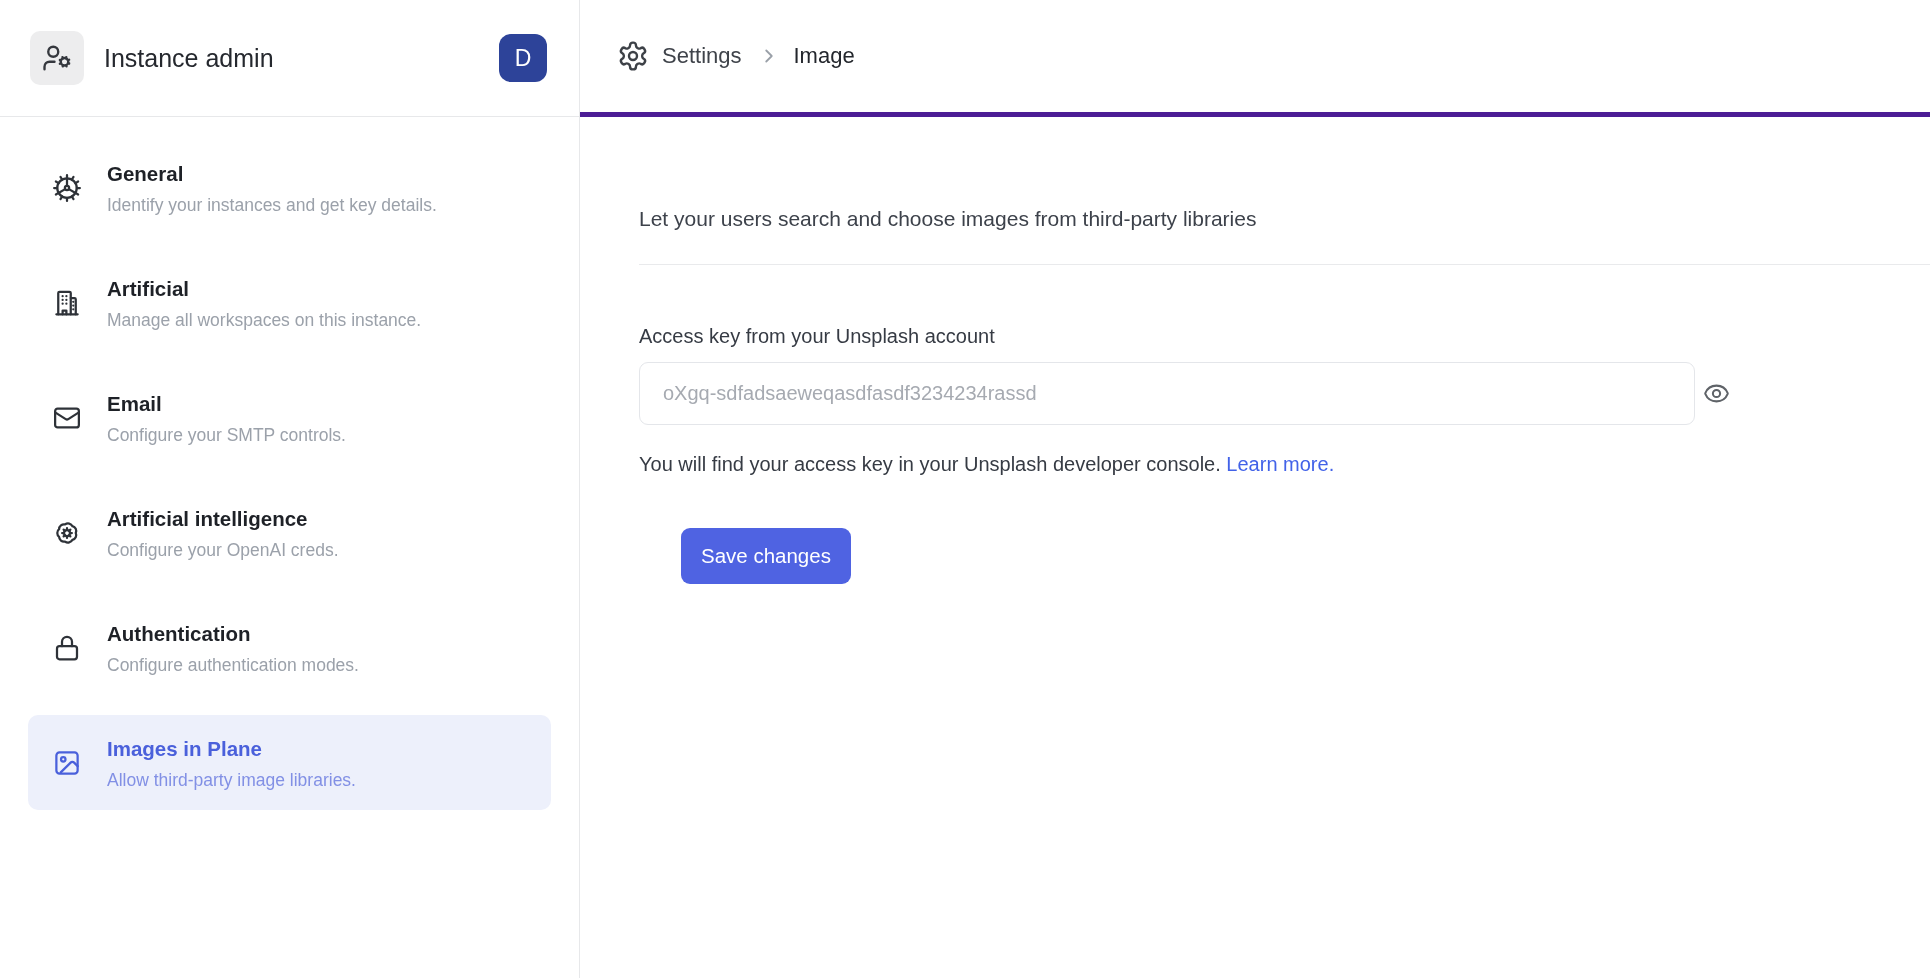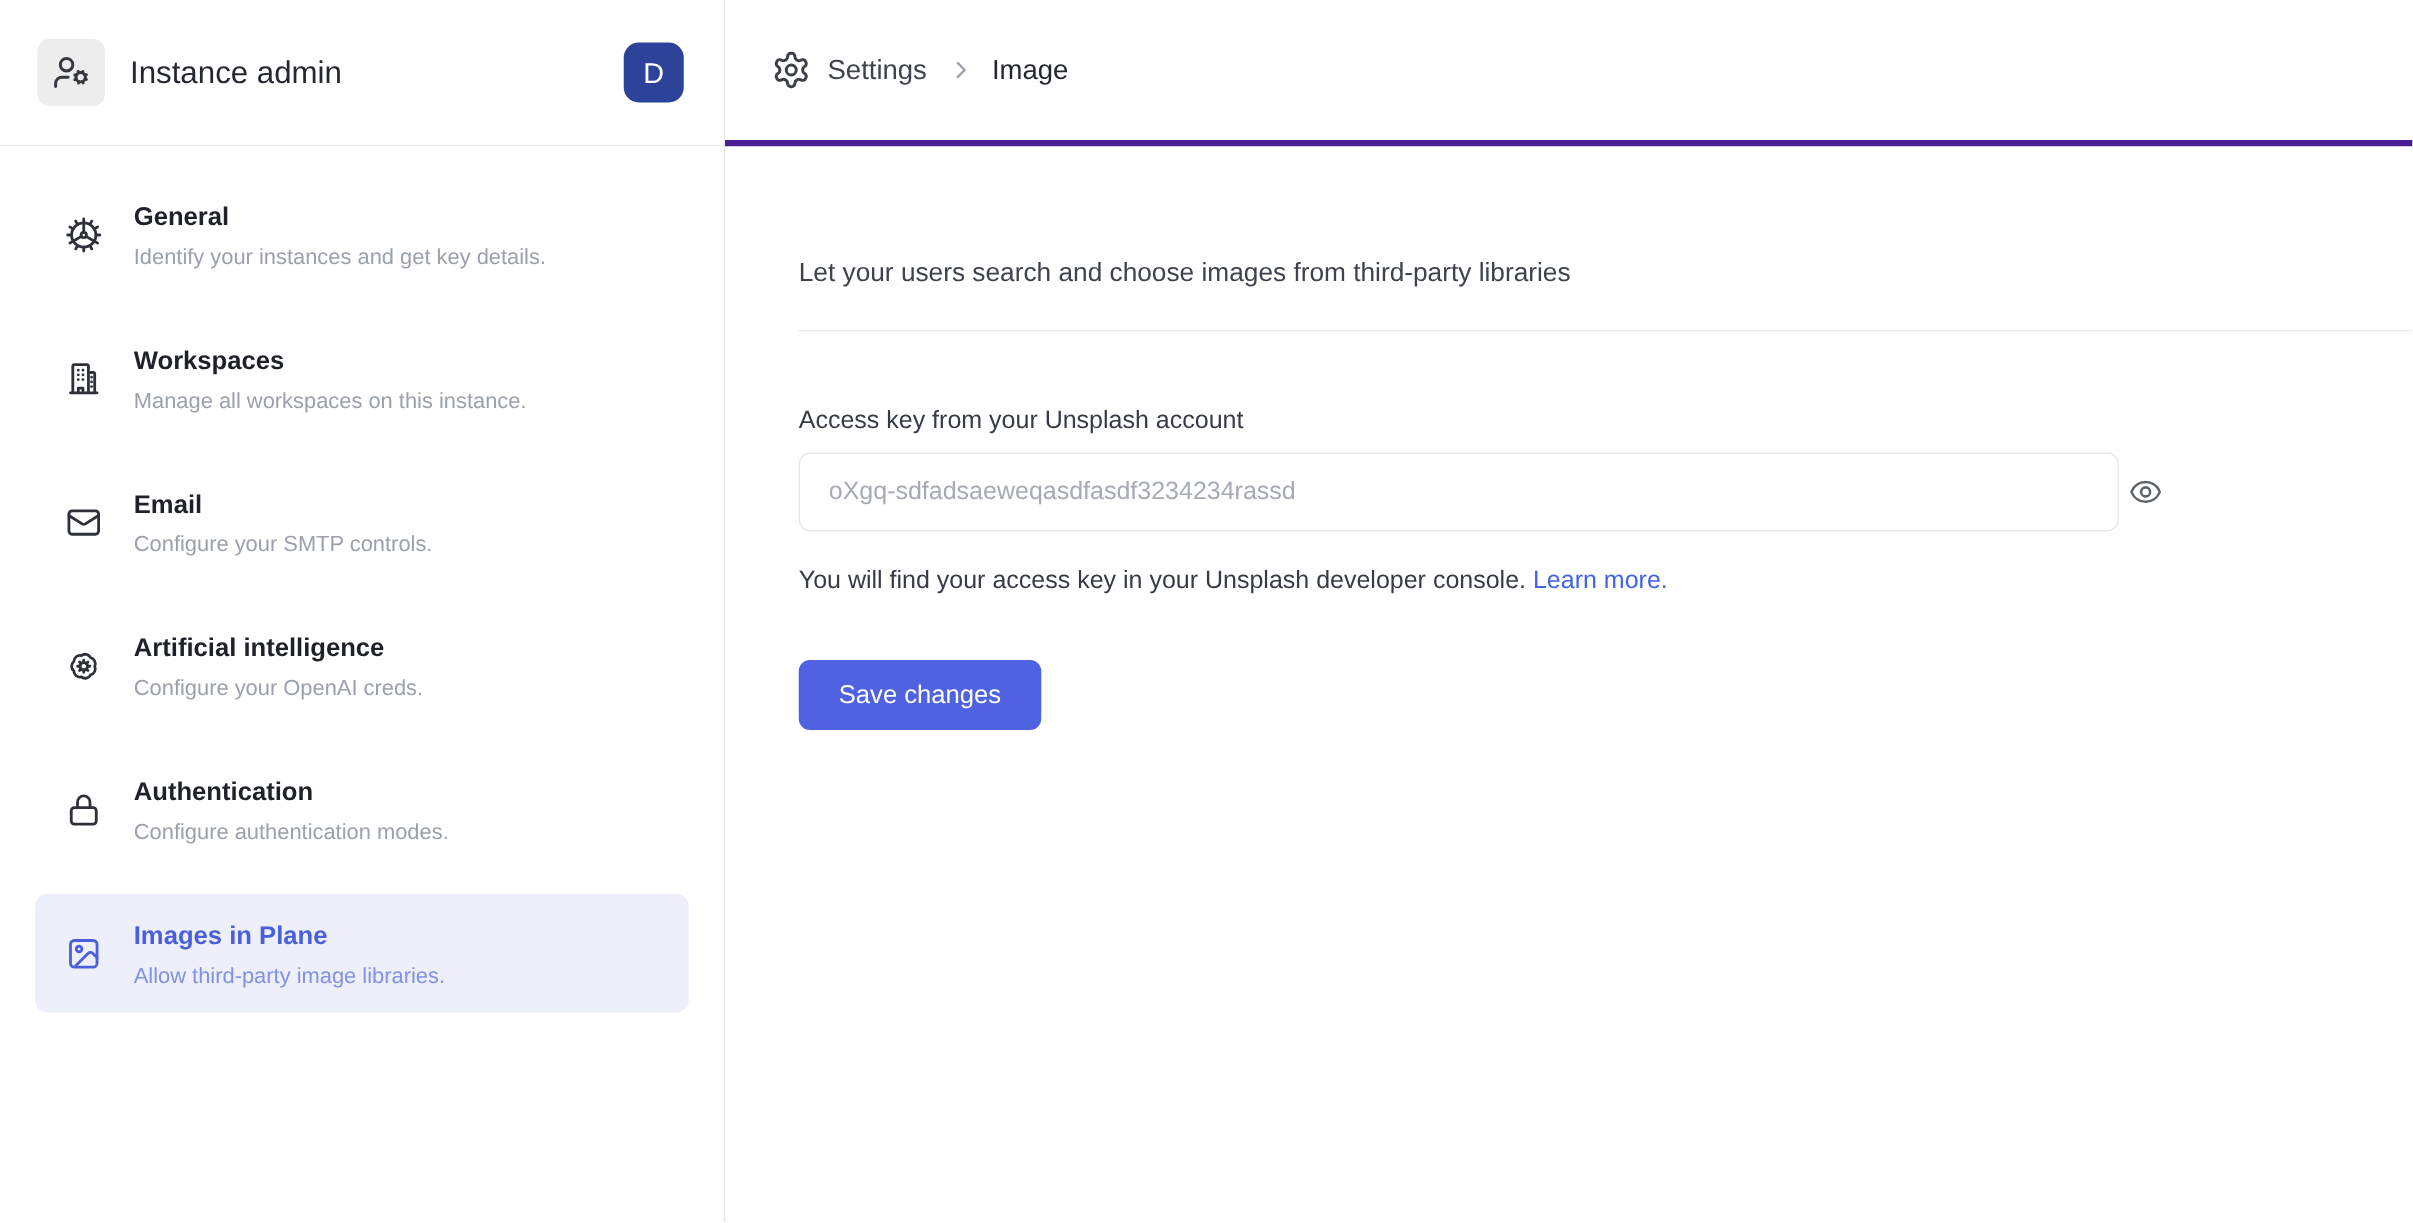--- a/index.html
+++ b/index.html
@@ -56,23 +56,23 @@
                padding:0 64px 0 23px; outline:none; background:#fff; }
   .key-input::placeholder { color:#a6aab1; opacity:1; }
   .eye-btn { position:absolute; right:18px; top:50%; transform:translateY(-50%);
              width:30px; height:30px; border:none; background:transparent; color:#5f6368;
              cursor:pointer; padding:0; display:flex; align-items:center; justify-content:center; }
   .eye-btn svg { width:27px; height:27px; display:block; }
 
   .helper { margin-top:27px; font-size:20px; color:#363b44; line-height:25px; }
   .helper a { color:var(--link,#4262e8); text-decoration:none; cursor:pointer; }
 
-  .save-btn { margin-top:51px; height:56px; padding:0 32px; border:none; border-radius:9px;
+  .save-btn { margin-top:51px; height:56px; padding:0 20px; border:none; border-radius:9px;
               background:var(--accent-solid,#4f63e2); color:#fff; font-size:20.5px;
-              font-weight:500; font-family:"Liberation Sans", sans-serif; cursor:pointer; }
+              font-weight:500; font-family:"Liberation Sans", sans-serif; cursor:pointer;margin-left:42px; }
 </style>
 </head>
 <body>
 
 <div class="app">
 
   <aside class="sidebar">
     <div class="sidebar-header">
       <span class="app-icon-box">
         <svg viewBox="0 0 24 24" fill="none" stroke="currentColor" stroke-width="1.9" stroke-linecap="round" stroke-linejoin="round">
@@ -114,21 +114,21 @@
     <span class="nav-icon">
             <svg viewBox="0 0 24 24" fill="none" stroke="currentColor" stroke-width="1.8" stroke-linecap="round" stroke-linejoin="round">
               <path d="M5 21V4a1 1 0 0 1 1-1h8a1 1 0 0 1 1 1v17"></path>
               <path d="M15 8h3a1 1 0 0 1 1 1v12"></path>
               <path d="M3.5 21h17"></path>
               <path d="M8.5 21v-3h3v3"></path>
               <path d="M8.5 6.5h.01M11.5 6.5h.01M8.5 9.5h.01M11.5 9.5h.01M8.5 12.5h.01M11.5 12.5h.01M17 11h.01M17 14h.01M17 17h.01"></path>
             </svg>
           </span>
     <span class="nav-text">
-      <span class="nav-title">Workspaces</span>
+      <span class="nav-title">Artificial</span>
       <span class="nav-desc">Manage all workspaces on this instance.</span>
     </span>
   </div>
 
   <div class="nav-item">
     <span class="nav-icon">
             <svg viewBox="0 0 24 24" fill="none" stroke="currentColor" stroke-width="1.8" stroke-linecap="round" stroke-linejoin="round">
               <rect x="2.5" y="4.5" width="19" height="15" rx="2"></rect>
               <path d="m21.5 7.5-8.47 5.38a1.94 1.94 0 0 1-2.06 0L2.5 7.5"></path>
             </svg>

